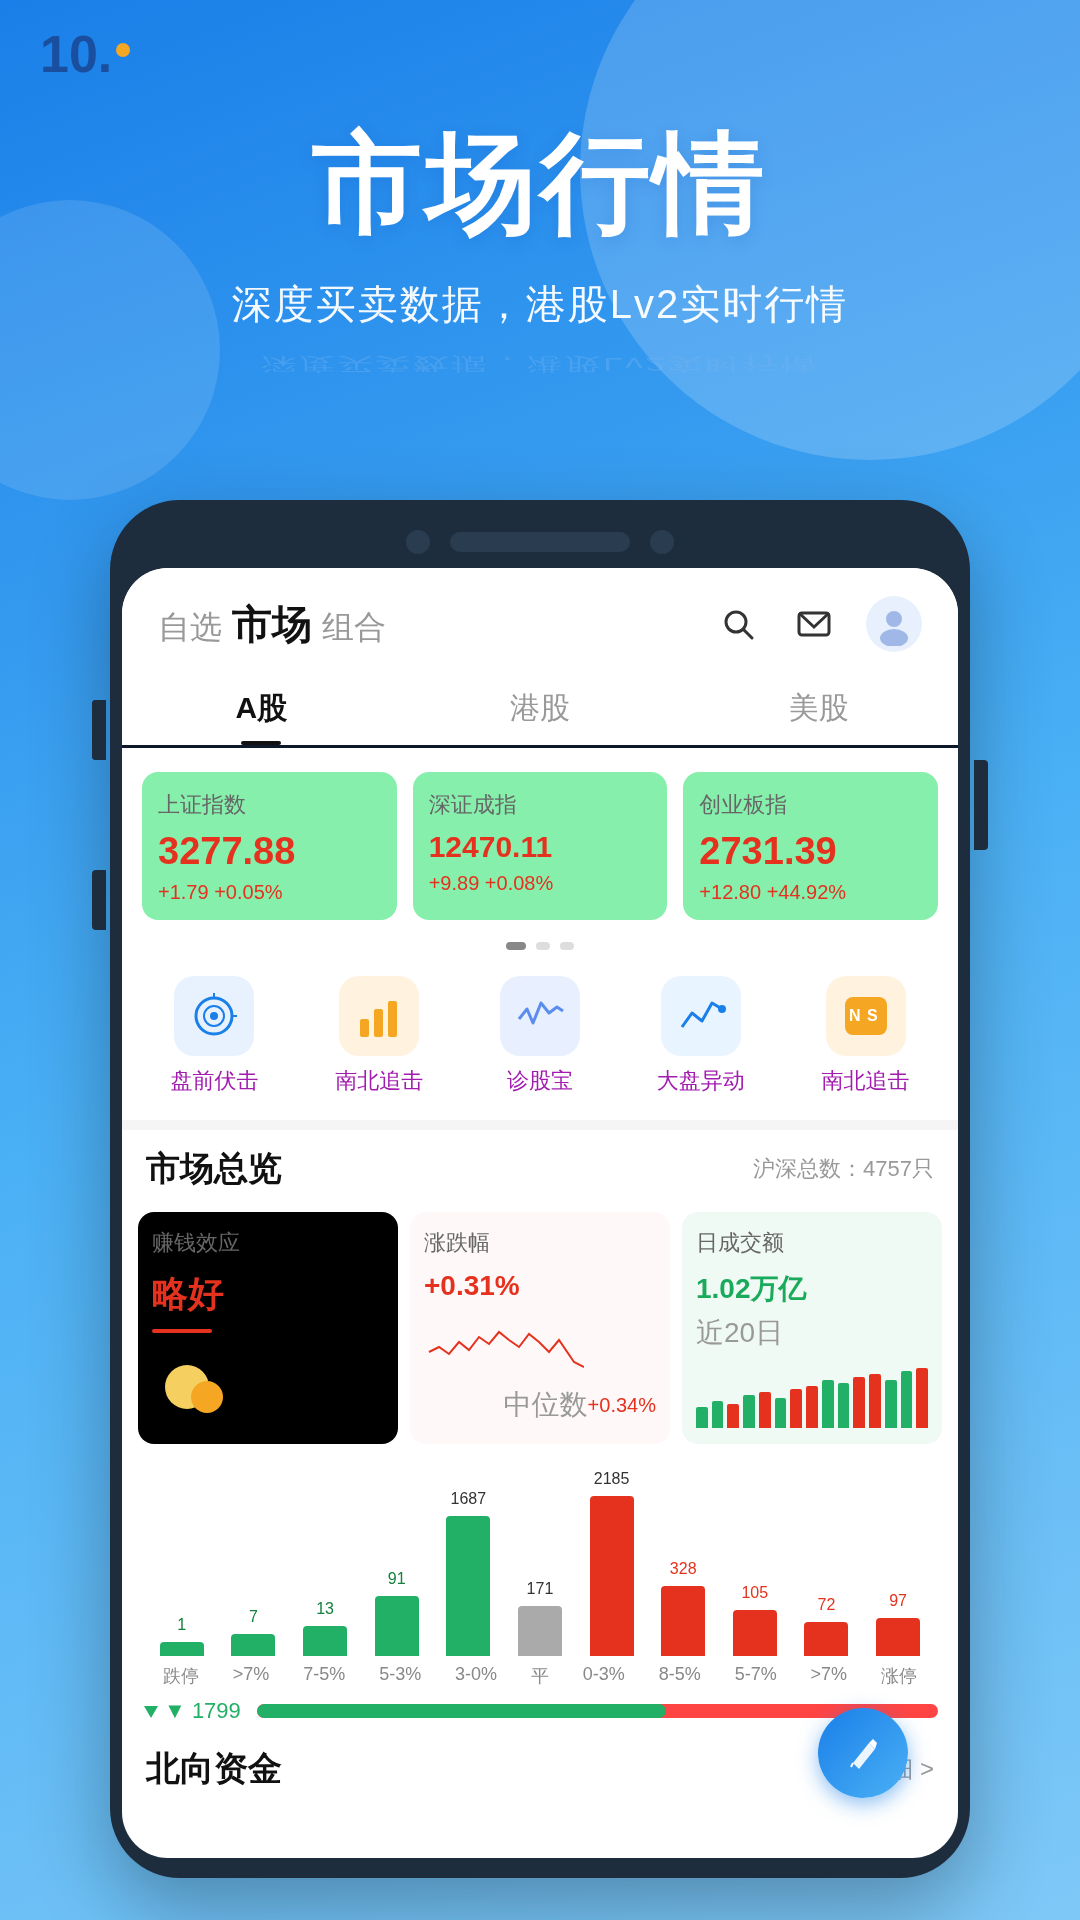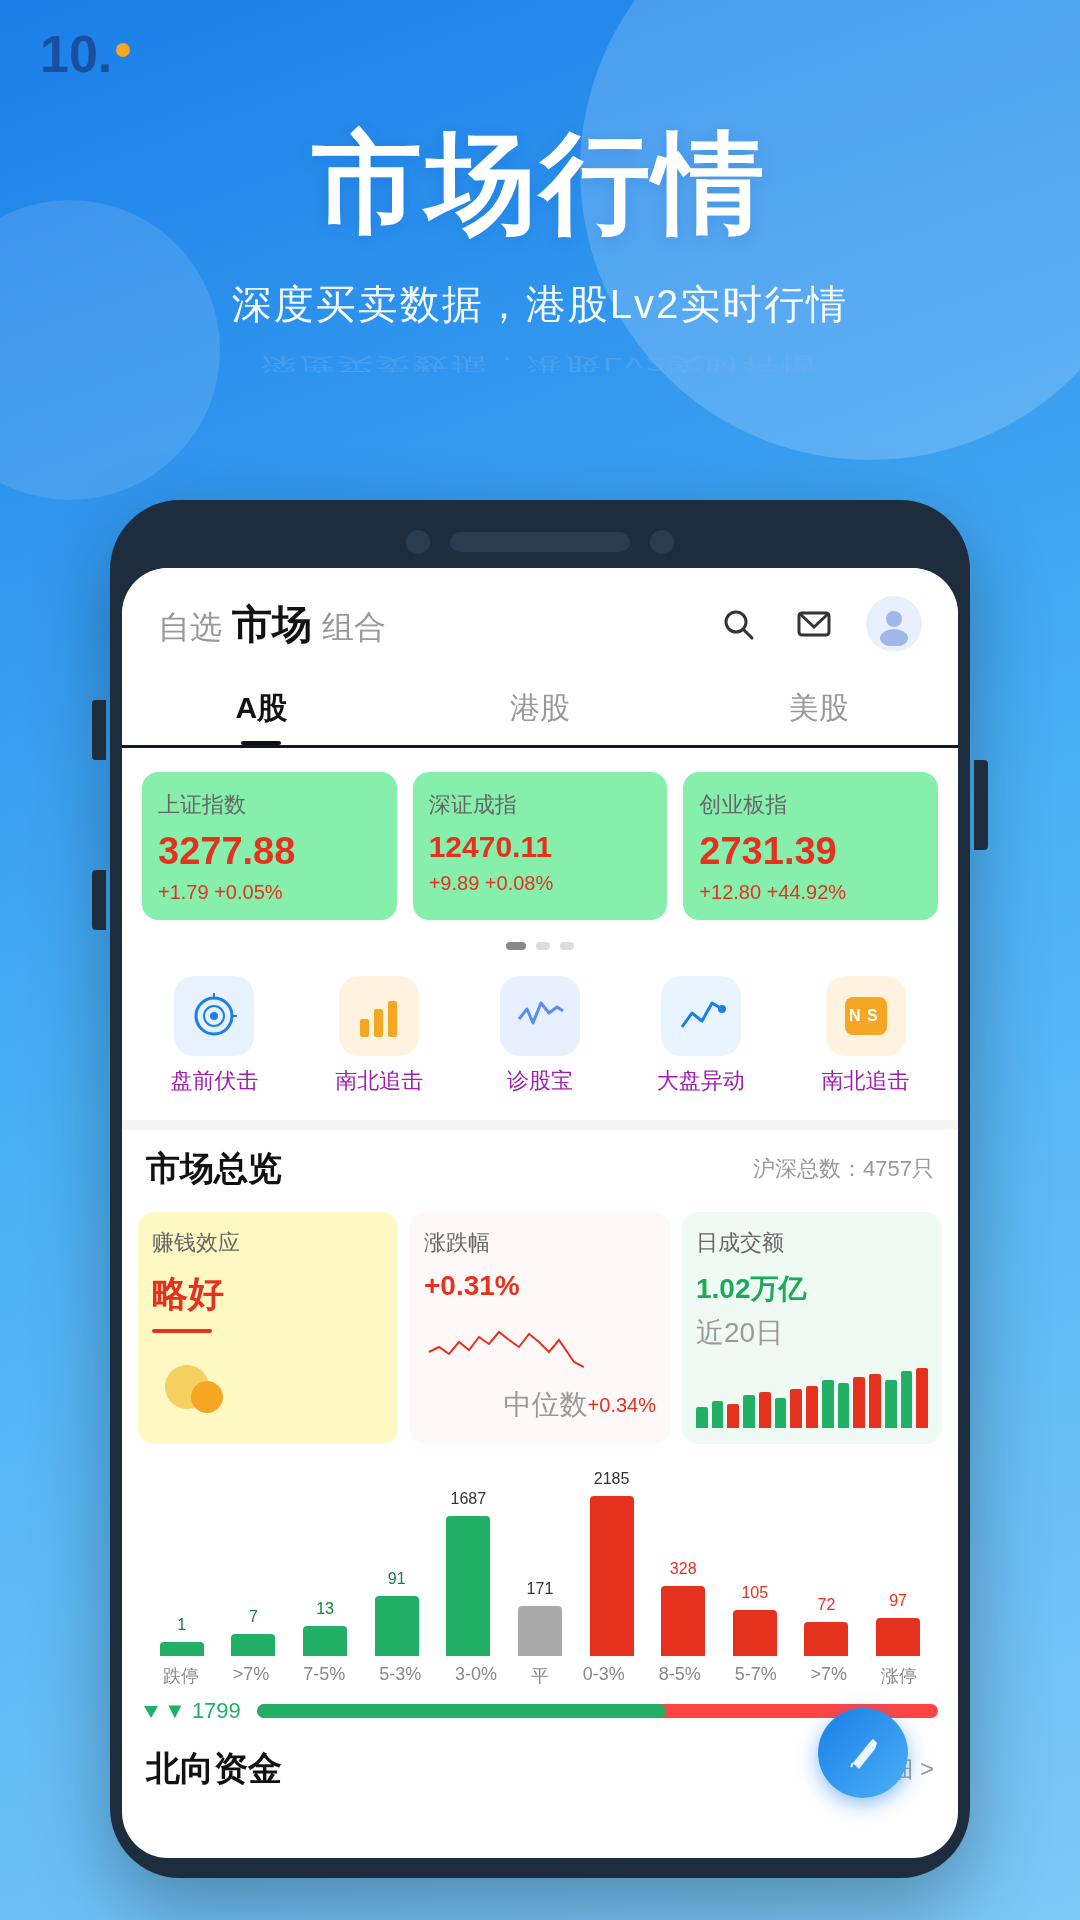--- a/index.html
+++ b/index.html
@@ -339,21 +339,21 @@
       gap: 12px;
       padding: 10px 16px 16px;
       background: #fff;
     }
     .ov-card {
       flex: 1;
       border-radius: 16px;
       padding: 16px 14px;
       min-height: 180px;
     }
-    .ov-card.pink { background: #fef9c3; }
+    .ov-card.pink { background: #000000; }
     .ov-card.light-pink { background: #fff8f8; }
     .ov-card.light-green { background: #f0faf5; }
 
     .ov-card-title {
       font-size: 22px;
       color: #666;
       margin-bottom: 12px;
     }
     .ov-card-value-red {
       font-size: 36px;

